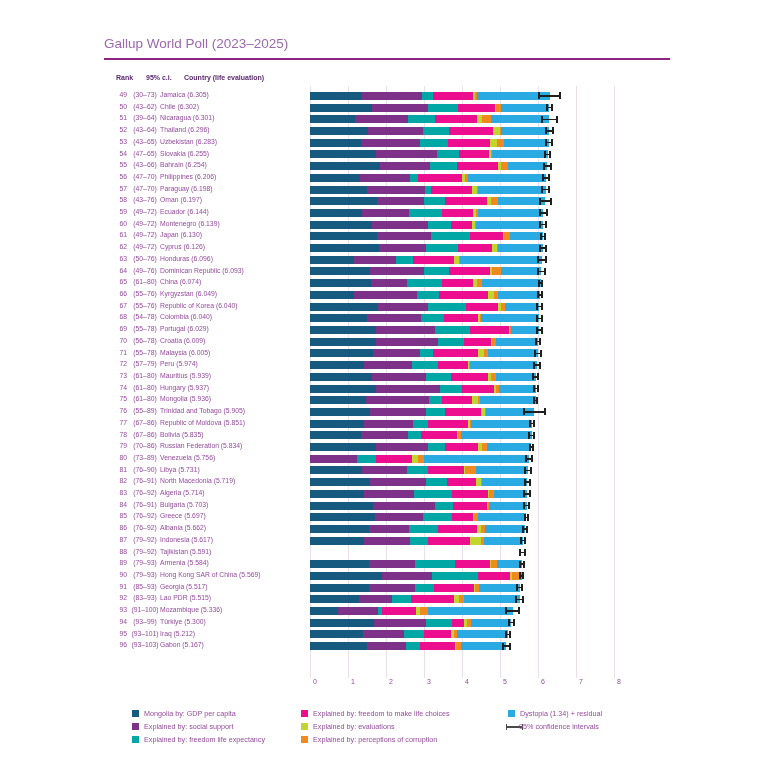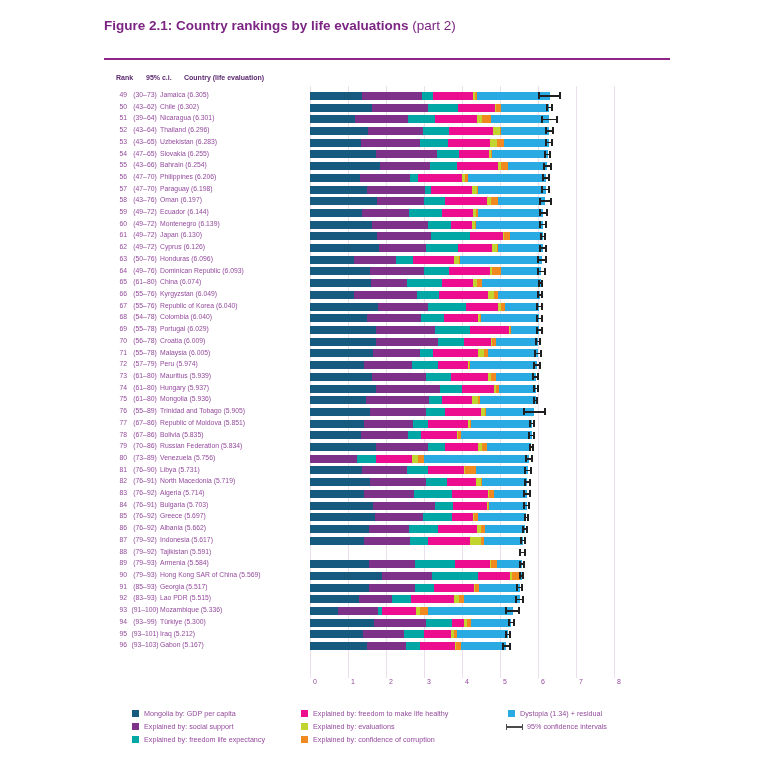--- a/index.html
+++ b/index.html
@@ -29,23 +29,21 @@
   .legend-item{position:absolute;height:12px;}
   .legend-swatch{position:absolute;left:0;top:1px;width:7px;height:7px;}
   .legend-text{position:absolute;left:12px;top:0;font-size:7.2px;color:#93499c;white-space:nowrap;}
   .ci-icon{position:absolute;left:-2px;top:2px;width:17px;height:6px;border-left:1.5px solid #4a4a4a;border-right:1.5px solid #4a4a4a;box-sizing:border-box;}
   .ci-icon::after{content:"";position:absolute;left:0;right:0;top:50%;margin-top:-0.75px;height:1.5px;background:#4a4a4a;}
 </style>
 </head>
 <body>
 
 <div id="page">
-  <div class="title-line">
-    <span class="title-bold">Figure 2.1: Country rankings by life evaluations</span><span class="title-suffix"> (part 2)</span>
-  </div>
+  <div class="subtitle">Gallup World Poll (2023–2025)</div>
   <div class="divider"></div>
 
   <div class="col-headers">
     <span class="col-head ch-rank">Rank</span>
     <span class="col-head ch-ci">95% c.i.</span>
     <span class="col-head ch-country">Country (life evaluation)</span>
   </div>
 
   <div>
       <div class="gridline" style="left: 310px;"></div>
@@ -795,32 +793,32 @@
       <div class="legend-item" style="left: 132px; top: 722px;">
         <div class="legend-swatch" style="background: rgb(125, 49, 137);"></div>
         <div class="legend-text">Explained by: social support</div>
       </div>
       <div class="legend-item" style="left: 132px; top: 735px;">
         <div class="legend-swatch" style="background: rgb(0, 167, 164);"></div>
         <div class="legend-text">Explained by: freedom life expectancy</div>
       </div>
       <div class="legend-item" style="left: 301px; top: 709px;">
         <div class="legend-swatch" style="background: rgb(236, 14, 142);"></div>
-        <div class="legend-text">Explained by: freedom to make life healthy</div>
+        <div class="legend-text">Explained by: freedom to make life choices</div>
       </div>
       <div class="legend-item" style="left: 301px; top: 722px;">
         <div class="legend-swatch" style="background: rgb(194, 213, 47);"></div>
         <div class="legend-text">Explained by: evaluations</div>
       </div>
       <div class="legend-item" style="left: 301px; top: 735px;">
         <div class="legend-swatch" style="background: rgb(240, 137, 31);"></div>
-        <div class="legend-text">Explained by: confidence of corruption</div>
+        <div class="legend-text">Explained by: perceptions of corruption</div>
       </div>
       <div class="legend-item" style="left: 508px; top: 709px;">
         <div class="legend-swatch" style="background: rgb(41, 170, 227);"></div>
         <div class="legend-text">Dystopia (1.34) + residual</div>
       </div>
       <div class="legend-item" style="left: 508px; top: 722px;">
         <div class="ci-icon"></div>
-        <div class="legend-text" style="left: 19px;">95% confidence intervals</div>
+        <div class="legend-text" style="left: 11px;">95% confidence intervals</div>
       </div>
     </div>
 </div>
 
 </body></html>

